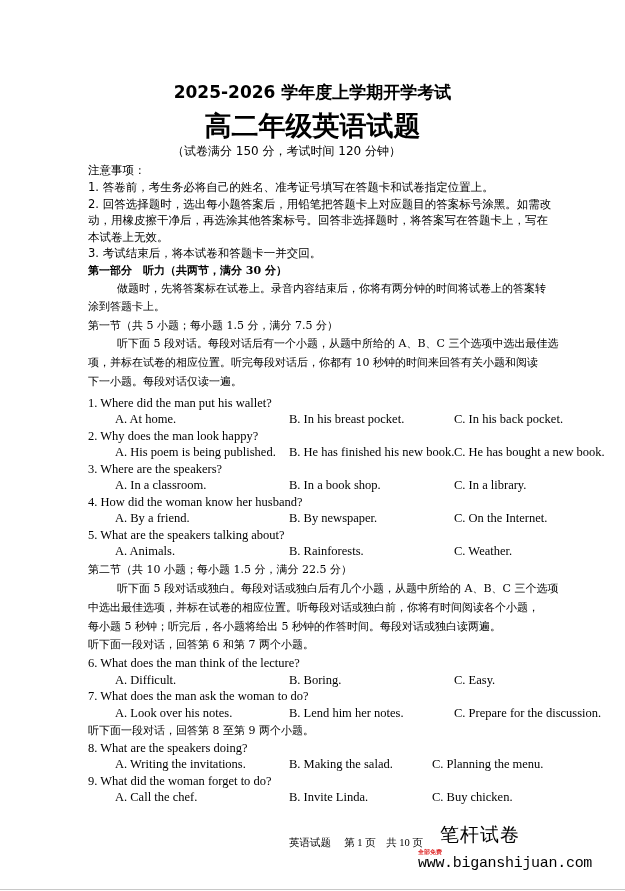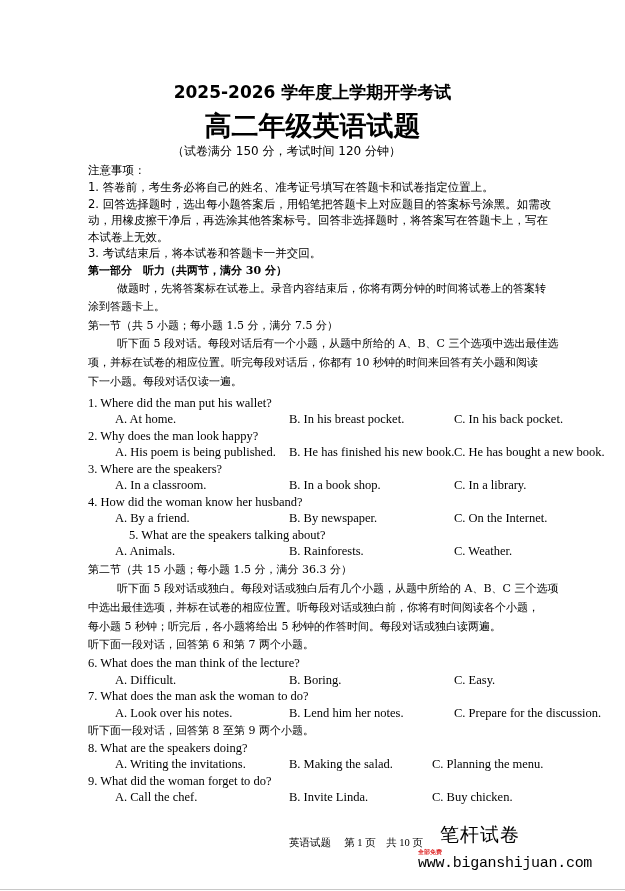--- a/index.html
+++ b/index.html
@@ -62,26 +62,26 @@
   <div class="abs q" style="top:462px;">3. Where are the speakers?</div>
   <div class="abs opt optA" style="top:478px;">A. In a classroom.</div>
   <div class="abs opt optB" style="top:478px;">B. In a book shop.</div>
   <div class="abs opt optC" style="top:478px;">C. In a library.</div>
 
   <div class="abs q" style="top:495px;">4. How did the woman know her husband?</div>
   <div class="abs opt optA" style="top:511px;">A. By a friend.</div>
   <div class="abs opt optB" style="top:511px;">B. By newspaper.</div>
   <div class="abs opt optC" style="top:511px;">C. On the Internet.</div>
 
-  <div class="abs q" style="top:528px;margin-left:41px;">5. What are the speakers talking about?</div>
+  <div class="abs q" style="top:528px;">5. What are the speakers talking about?</div>
   <div class="abs opt optA" style="top:544px;">A. Animals.</div>
   <div class="abs opt optB" style="top:544px;">B. Rainforests.</div>
   <div class="abs opt optC" style="top:544px;">C. Weather.</div>
 
-  <div class="abs body-cn" style="top:562px;">第二节（共 15 小题；每小题 1.5 分，满分 36.3 分）</div>
+  <div class="abs body-cn" style="top:562px;">第二节（共 10 小题；每小题 1.5 分，满分 22.5 分）</div>
   <div class="abs body-cn indent" style="top:581px;text-align:center;">听下面 5 段对话或独白。每段对话或独白后有几个小题，从题中所给的 A、B、C 三个选项</div>
   <div class="abs body-cn" style="top:600px;">中选出最佳选项，并标在试卷的相应位置。听每段对话或独白前，你将有时间阅读各个小题，</div>
   <div class="abs body-cn" style="top:619px;">每小题 5 秒钟；听完后，各小题将给出 5 秒钟的作答时间。每段对话或独白读两遍。</div>
   <div class="abs body-cn" style="top:637px;">听下面一段对话，回答第 6 和第 7 两个小题。</div>
 
   <div class="abs q" style="top:656px;">6. What does the man think of the lecture?</div>
   <div class="abs opt optA" style="top:673px;">A. Difficult.</div>
   <div class="abs opt optB" style="top:673px;">B. Boring.</div>
   <div class="abs opt optC" style="top:673px;">C. Easy.</div>
 

